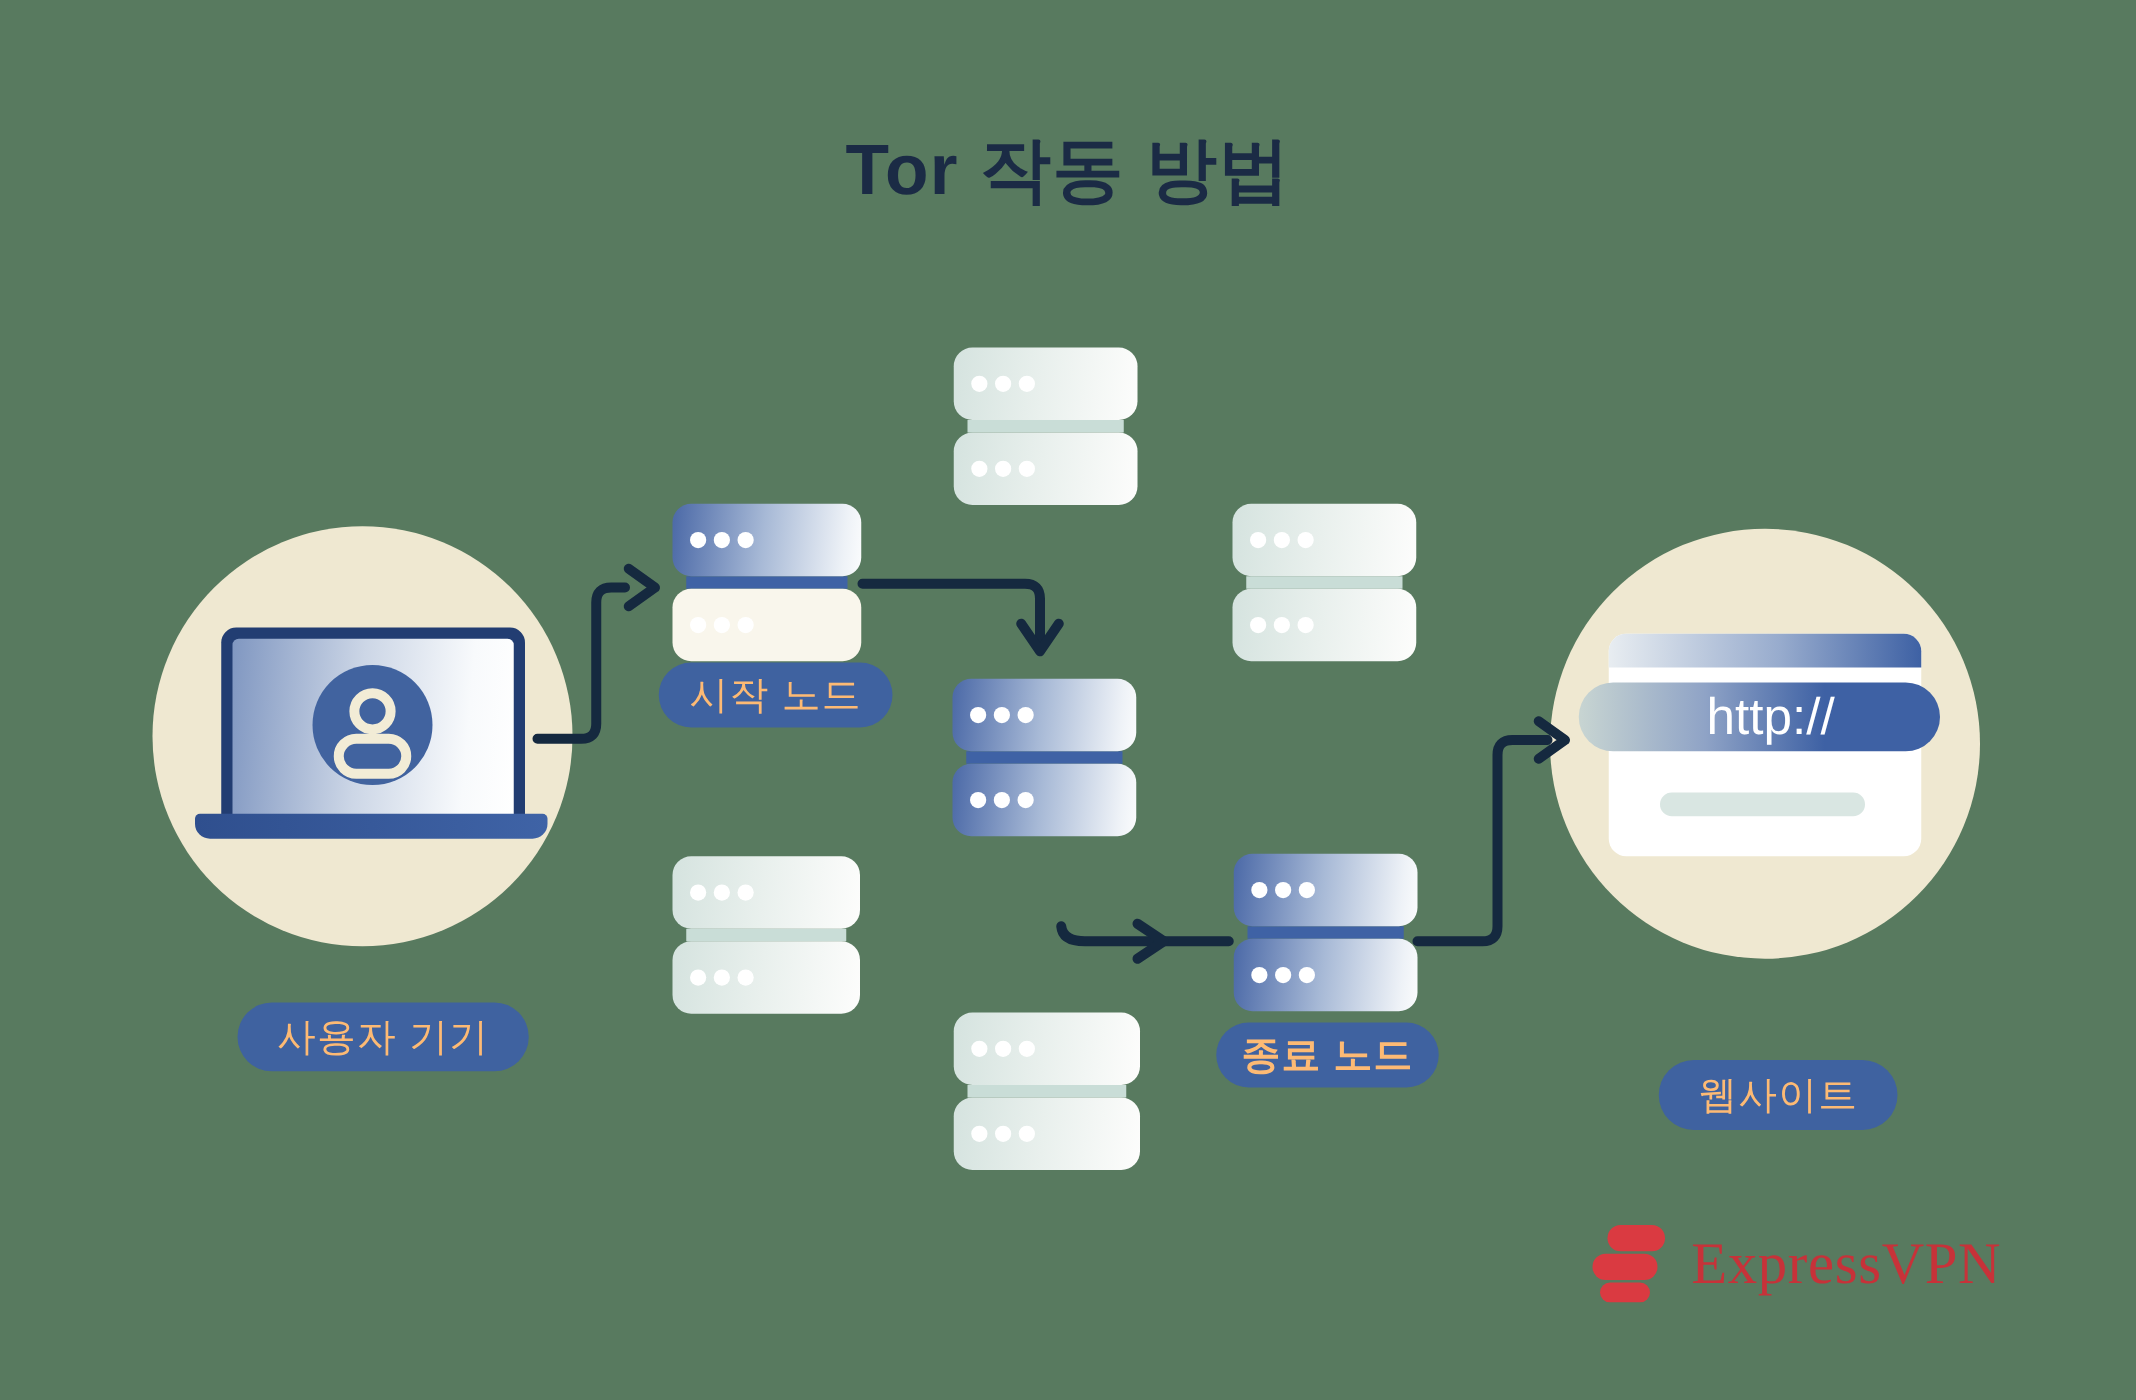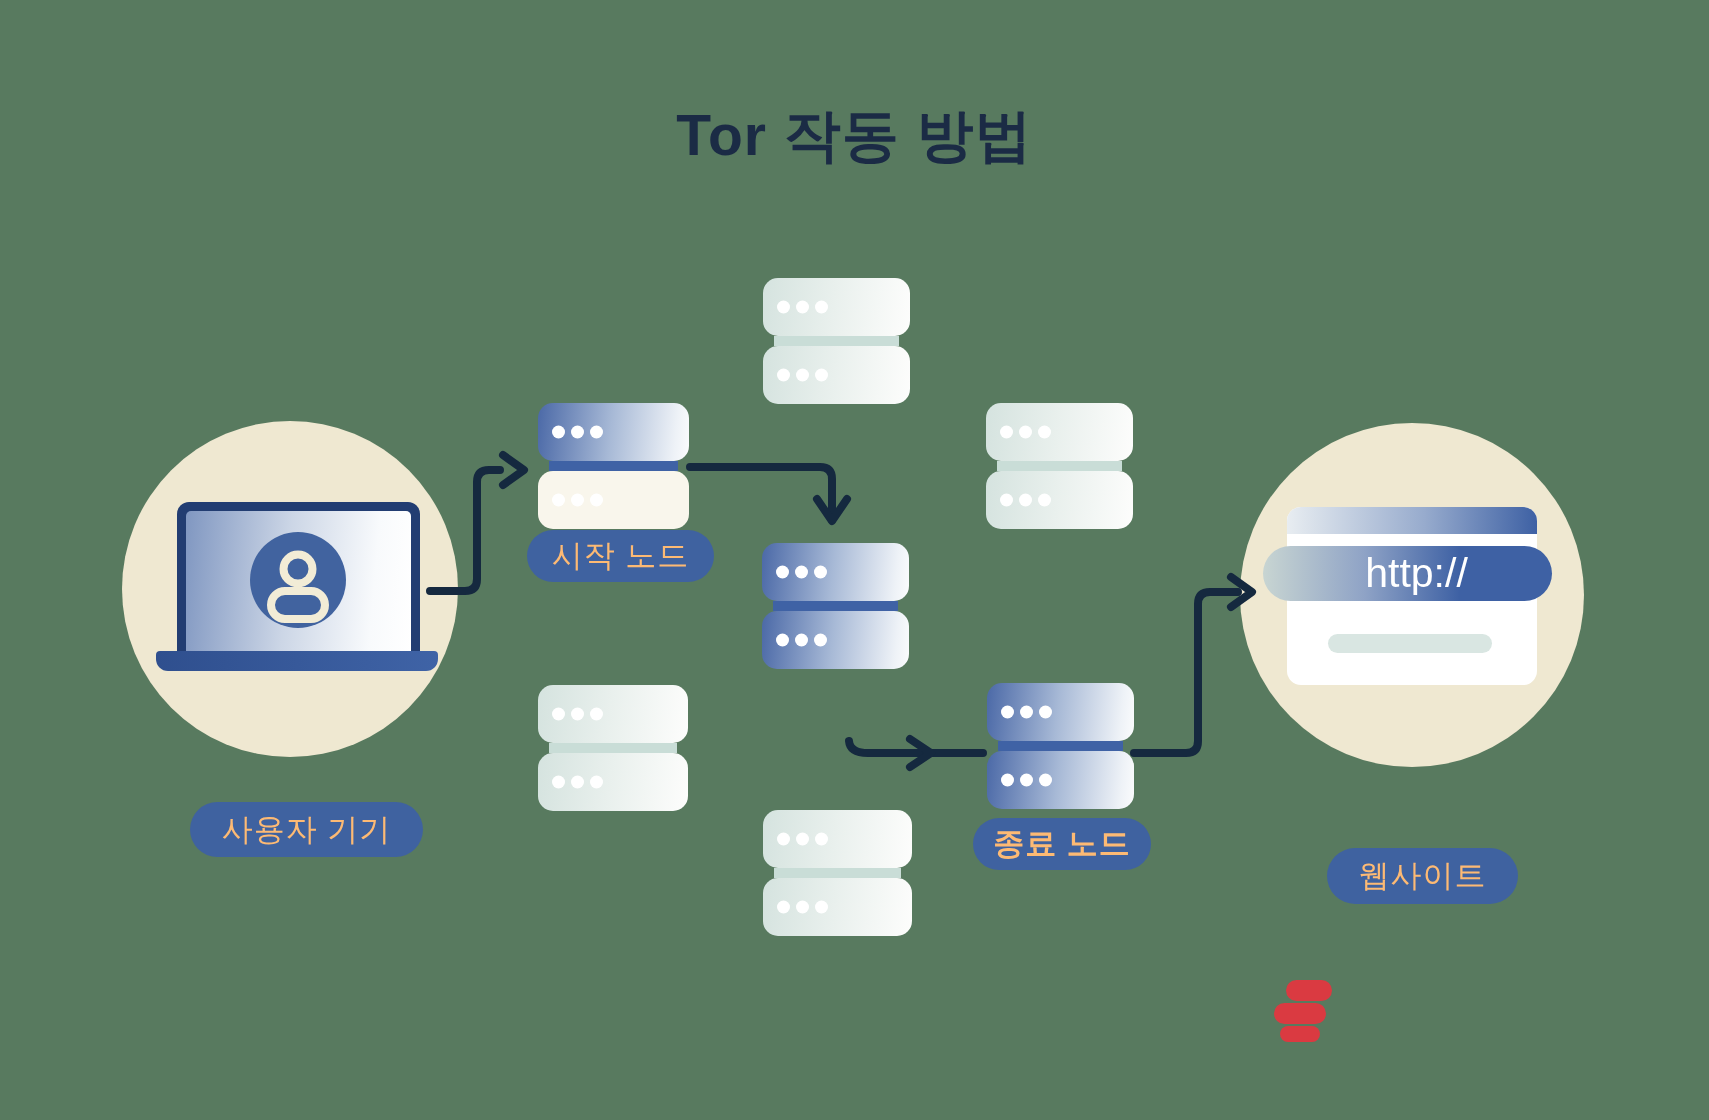--- a/index.html
+++ b/index.html
@@ -272,15 +272,16 @@
   </svg>
 
   <div class="brand">
     <svg width="62" height="62" viewBox="0 0 60 62">
       <g fill="#da3a41">
         <rect x="12" y="0" width="46" height="21" rx="10.5"></rect>
         <rect x="0" y="23" width="52" height="21" rx="10.5"></rect>
         <rect x="6" y="46" width="40" height="16" rx="8"></rect>
       </g>
     </svg>
+    <span class="brand-text">ExpressVPN</span>
   </div>
 
 </div>
 
 </body></html>

